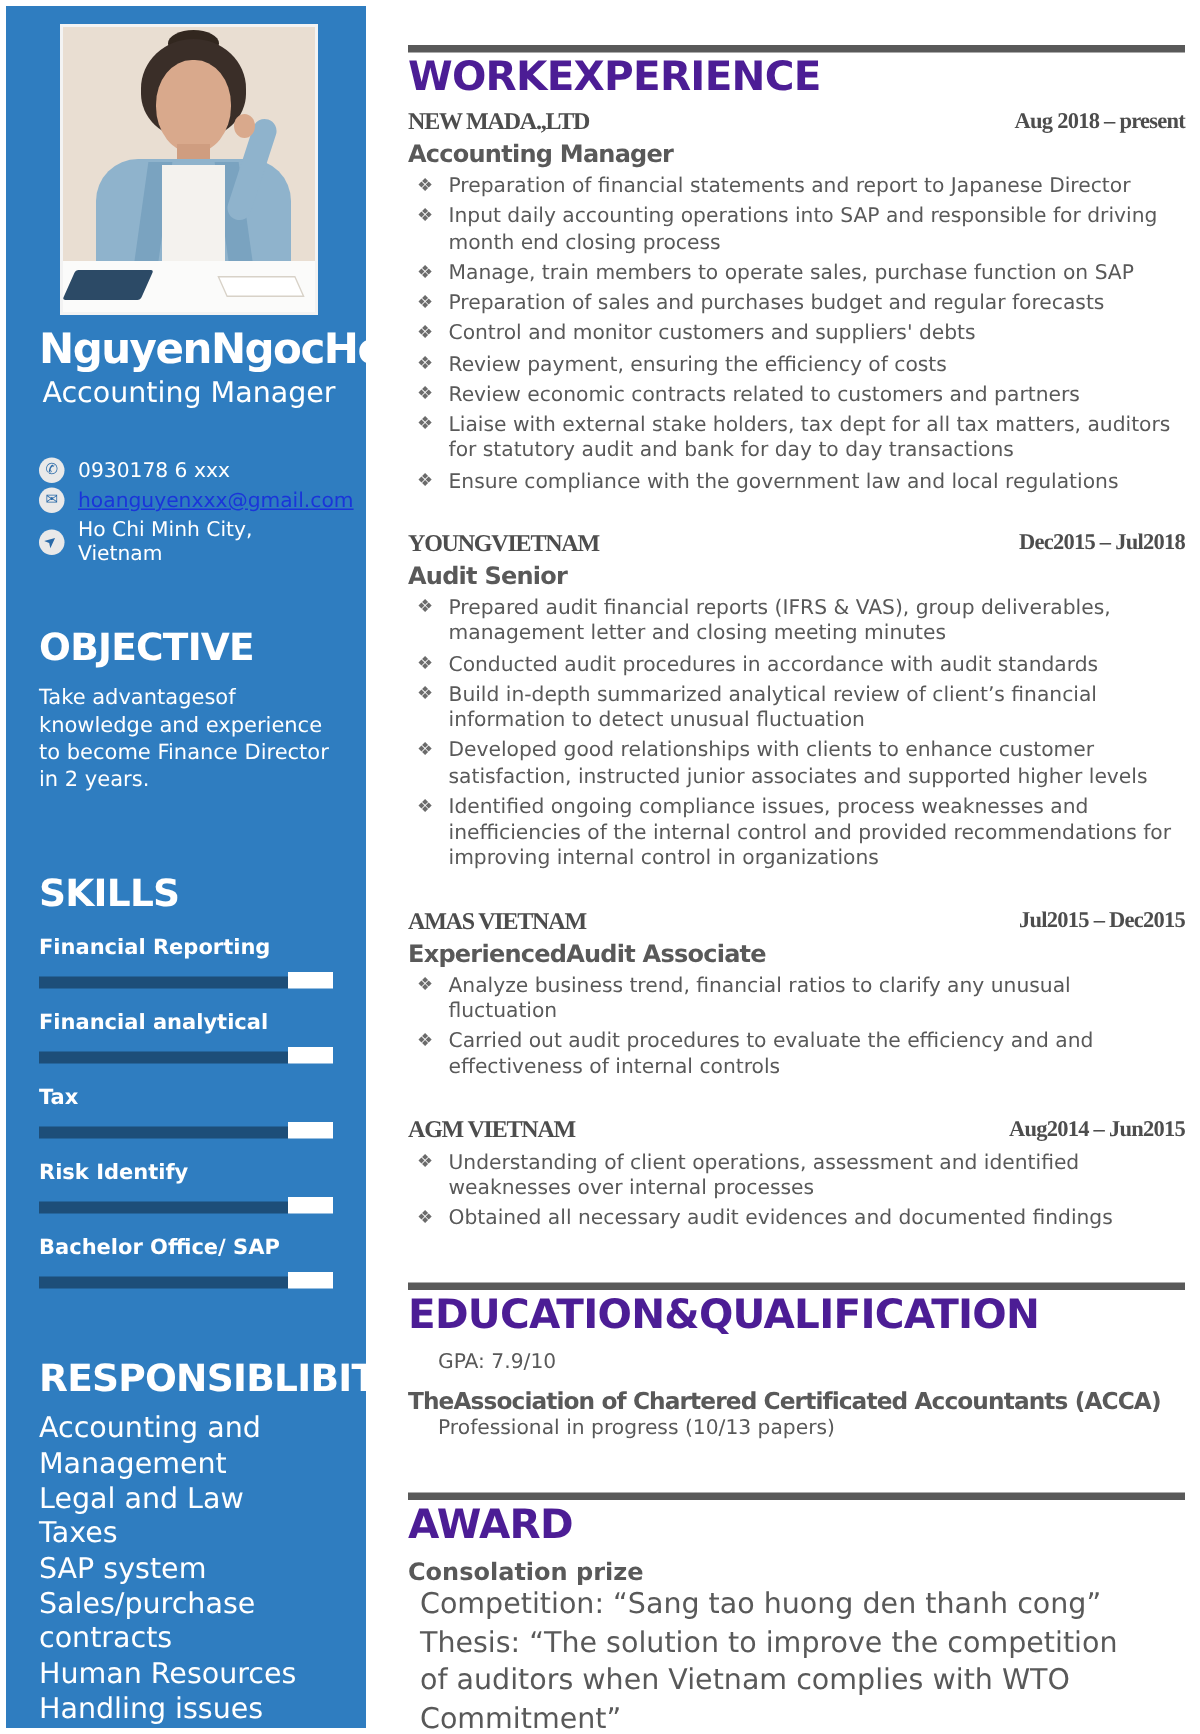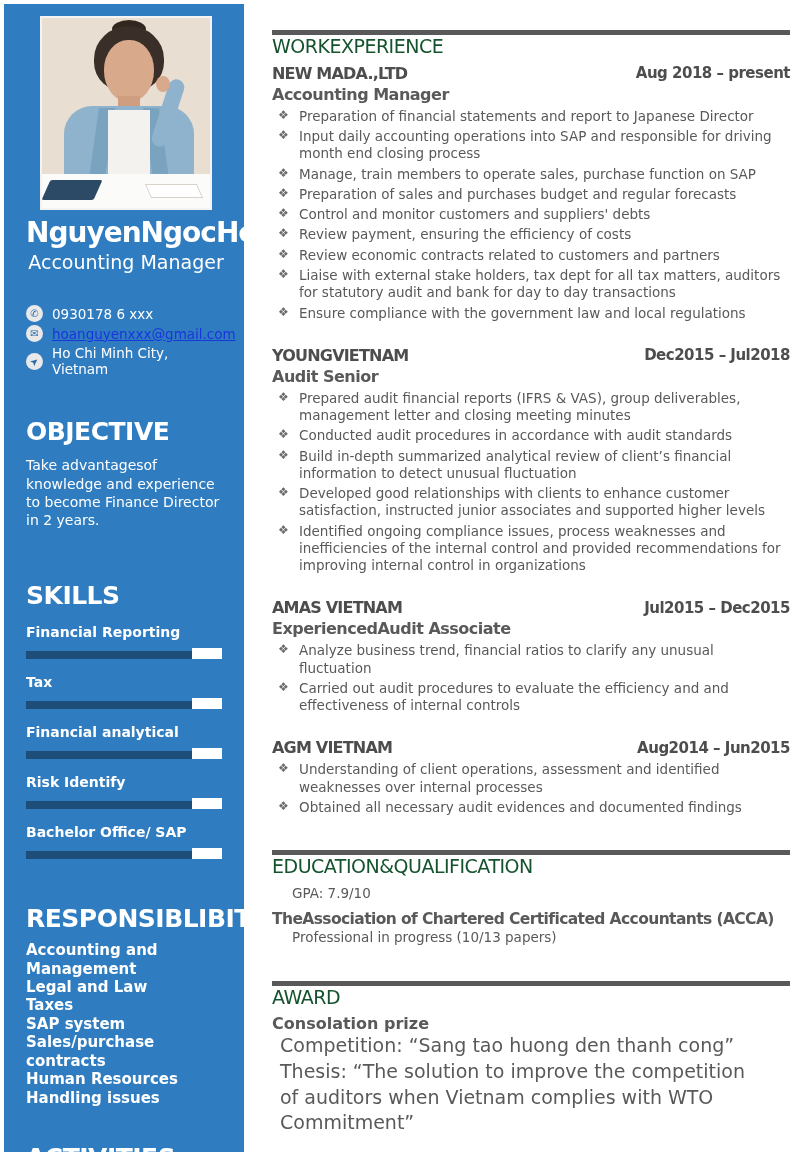--- a/index.html
+++ b/index.html
@@ -60,34 +60,34 @@
 
   .skills-h { margin-top:52px; }
   .skill { margin-top:14px; }
   .skill-label { font-size:14px; font-weight:700; margin-bottom:8px; }
   .skill-bar { position:relative; height:12px; width:196px; }
   .skill-fill { position:absolute; left:0; top:3px; height:8px; background:#1d4e79; }
   .skill-rest { position:absolute; right:0; top:0; height:11px; width:30px; background:#ffffff; }
 
   .resp-h { margin-top:44px; }
   .resp-list { margin-top:8px; }
-  .resp-item { font-size:15px; font-weight:700; line-height:1.23; }
+  .resp-item { font-size:19px; font-weight:400; line-height:1.23; }
 
   .act-h { margin-top:36px; }
 
   
   .main { flex:1; padding:26px 6px 0 28px; }
   .rule { height:5px; background:#595959; width:100%; }
   .main-h {
-    color:#14532d; font-size:19px; font-weight:400; letter-spacing:-0.5px;
+    color:#4c1d95; font-size:27px; font-weight:700; letter-spacing:-0.5px;
     margin:1px 0 6px 0; line-height:1.15;
   }
   .job { margin-top:10px; }
   .job + .job { margin-top:24px; }
-  .job-head { display:flex; justify-content:space-between; align-items:center; }
+  .job-head { display:flex; justify-content:space-between; align-items:flex-start;font-family:Liberation Serif, serif; }
   .company { font-size:16px; font-weight:800; color:#4d4d4d; letter-spacing:-0.8px; }
   .dates   { font-size:15px; font-weight:800; color:#4d4d4d; letter-spacing:-0.5px; }
   .role    { font-size:16px; font-weight:800; color:#595959; letter-spacing:-0.5px; margin-top:2px; }
   ul.bullets { list-style:none; margin-top:4px; }
   ul.bullets li {
     font-size:13.5px; line-height:1.28; padding-left:27px; position:relative;
     margin-bottom:3px; color:#595959;
   }
   ul.bullets li::before { content:"\2756"; position:absolute; left:6px; top:0; font-size:12px; color:#6b6b6b; }
 
@@ -149,28 +149,28 @@
     <div class="side-h skills-h">SKILLS</div>
 
     <div class="skill">
       <div class="skill-label">Financial Reporting</div>
       <div class="skill-bar">
         <div class="skill-fill" style="width: 85%;"></div>
           <div class="skill-rest"></div>
       </div>
     </div>
     <div class="skill">
+      <div class="skill-label">Financial analytical</div>
+      <div class="skill-bar">
+        <div class="skill-fill" style="width: 85%;"></div>
+          <div class="skill-rest"></div>
+      </div>
+    </div>
+    <div class="skill">
       <div class="skill-label">Tax</div>
-      <div class="skill-bar">
-        <div class="skill-fill" style="width: 85%;"></div>
-          <div class="skill-rest"></div>
-      </div>
-    </div>
-    <div class="skill">
-      <div class="skill-label">Financial analytical</div>
       <div class="skill-bar">
         <div class="skill-fill" style="width: 85%;"></div>
           <div class="skill-rest"></div>
       </div>
     </div>
     <div class="skill">
       <div class="skill-label">Risk Identify</div>
       <div class="skill-bar">
         <div class="skill-fill" style="width: 85%;"></div>
           <div class="skill-rest"></div>

